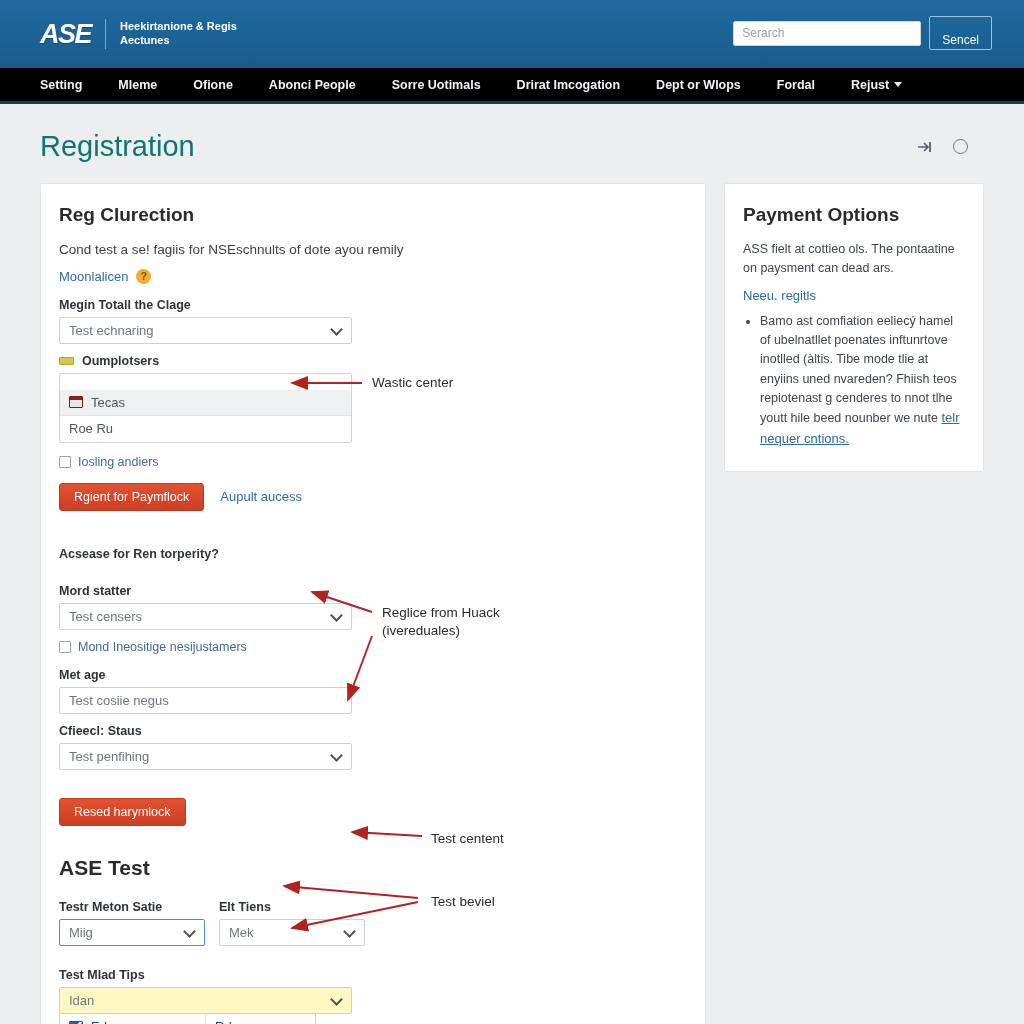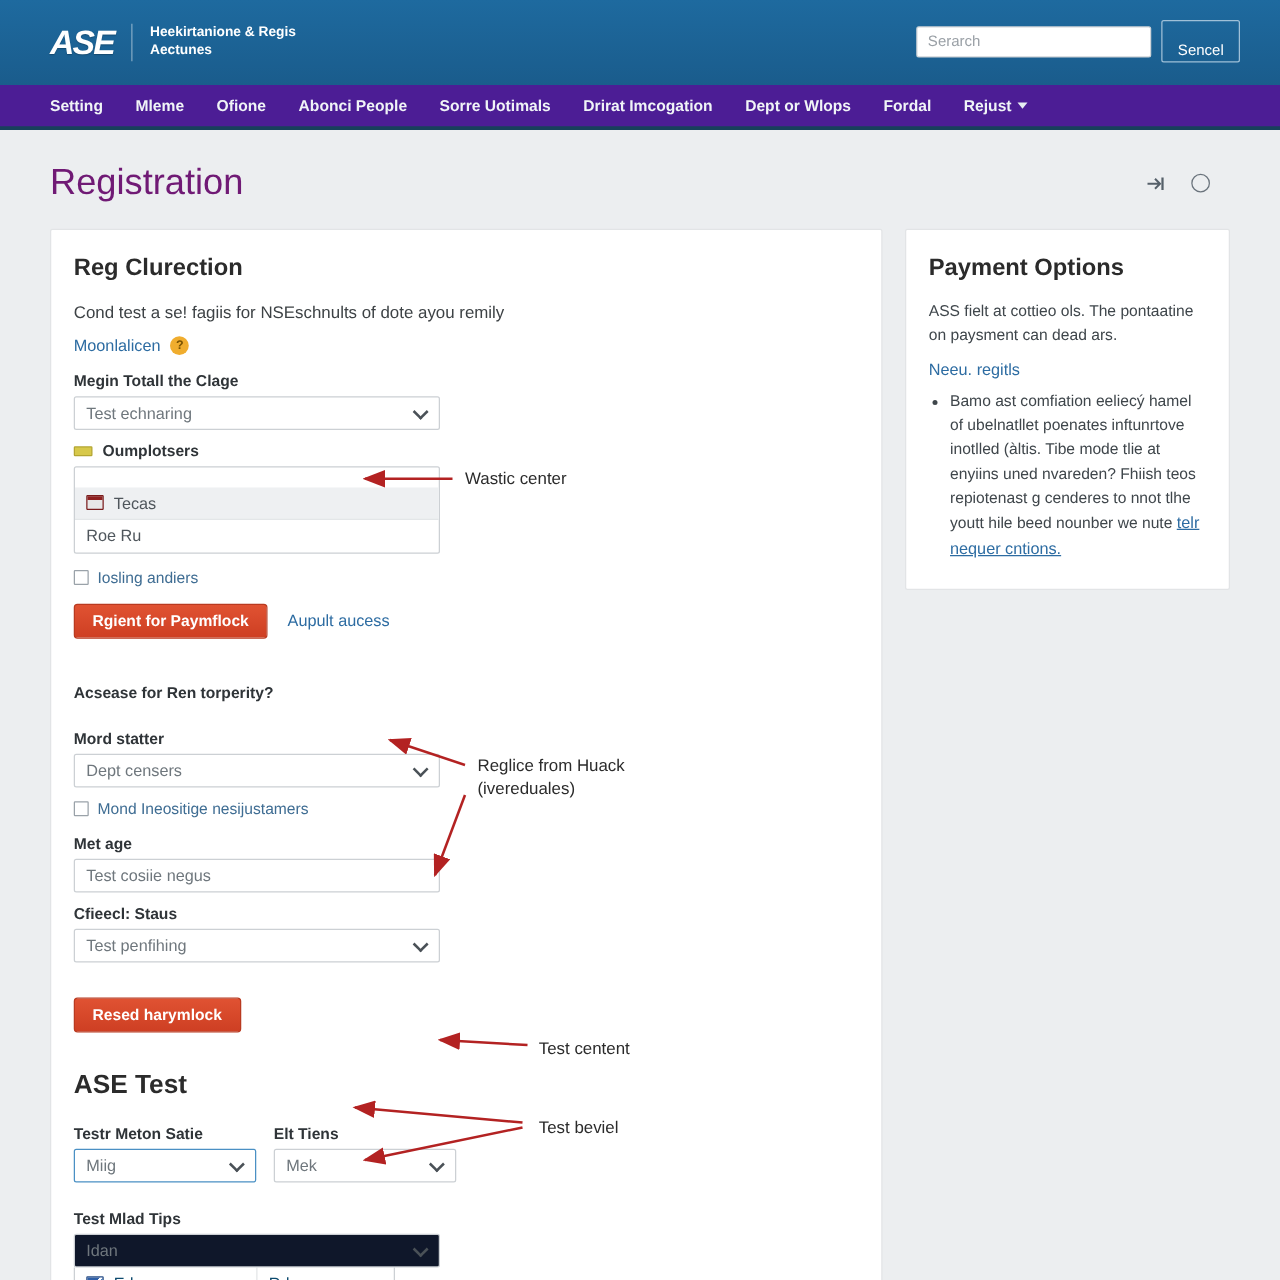--- a/index.html
+++ b/index.html
@@ -50,43 +50,43 @@
   .search-btn {
     height:25px; padding:16px 12px;
     background:transparent; color:#fff;
     border:1px solid #9fc0d8; border-radius:2px;
     font-size:12px; cursor:pointer;
     font-family:"Liberation Sans", sans-serif;
   }
 
   
   .navbar {
-    height:36px; background:#4c1d95;
+    height:36px; background:#000000;
     display:flex; align-items:center;
-    padding:0 40px; gap:26px;
+    padding:0 40px; gap:36px;
     border-bottom:3px solid #17405c;
   }
   .nav-item {
     color:#f0f4f7; font-size:12.5px; font-weight:bold;
     cursor:pointer; white-space:nowrap;
     display:flex; align-items:center; gap:5px;
   }
   .caret-down {
     width:0;height:0;border-left:4px solid transparent;
     border-right:4px solid transparent;border-top:5px solid #e6edf2;
     display:inline-block;
   }
 
   
   .page { padding:0 40px; }
   .page-head {
     display:flex; align-items:center; justify-content:space-between;
     padding:26px 0 20px 0;
   }
-  .page-title { font-size:29px; color:#701a75; font-weight:normal; margin:0; }
+  .page-title { font-size:29px; color:#0f766e; font-weight:normal; margin:0; }
   .page-head-icons { display:flex; align-items:center; gap:20px; padding-right:16px;}
   .ico-tobar { display:flex; align-items:center; color:#56606a; }
   .ico-circle {
     width:15px;height:15px;border:1.6px solid #6a737c;border-radius:50%;
   }
 
   .columns { display:flex; gap:18px; align-items:flex-start; }
   .col-main { width:666px; }
   .col-side { width:260px; }
 
@@ -163,41 +163,41 @@
     width:12px;height:12px;border:1px solid #9aa2a9;background:#fff;border-radius:1px;
     flex:none;
   }
   .chk-label { font-size:12.5px; color:#3f6d93; }
 
   .btn-primary {
     height:28px; padding:0 14px;
     background:#d9482b;
     background:linear-gradient(180deg,#e05232 0%,#ce3f23 100%);
     border:1px solid #b93a20; border-radius:3px;
-    color:#fff; font-size:12.5px; font-weight:bold;
+    color:#fff; font-size:12.5px; font-weight:normal;
     cursor:pointer; font-family:"Liberation Sans", sans-serif;
   }
   .btn-row { display:flex; align-items:center; gap:16px; margin-bottom:6px; }
 
   .spacer-lg { height:30px; }
   .spacer-md { height:18px; }
 
   .two-col { display:flex; gap:14px; margin-bottom:4px; }
   .ctrl.sm { width:146px; margin-bottom:0; }
   .ctrl.focus { border:1px solid #4a90c4; }
 
   .grid-row {
     display:flex; width:257px;
     border:1px solid #ccd0d4; border-top:none;
     background:#fff; font-size:13px; color:#0c4a6e;
   }
   .grid-cell { height:26px; display:flex; align-items:center; gap:8px; padding:0 9px; }
   .grid-cell.c1 { width:146px; border-right:1px solid #e3e6e8; }
   .grid-cell.c2 { flex:1; }
-  .ctrl.grouped { margin-bottom:0; background:#0f172a; width:293px; }
+  .ctrl.grouped { margin-bottom:0; background:#fef9c3; width:293px; }
 
   
   .side-p { font-size:12.5px; color:#3f464b; line-height:1.5; margin:0 0 10px 0; }
   .side-ul { margin:9px 0 0 0; padding-left:17px; }
   .side-ul li { font-size:12.5px; color:#3f464b; line-height:1.55; }
 
   
   .anno-layer { position:absolute; left:0; top:0; width:1024px; height:1024px; pointer-events:none; }
   .anno-text {
     position:absolute; font-size:13.5px; color:#2b2b2b;
@@ -312,21 +312,21 @@
           </div>
 
           <div class="spacer-lg"></div>
 
           
           <div class="field-label">Acsease for Ren torperity?</div>
           <div class="spacer-md"></div>
 
           <label class="field-label">Mord statter</label>
           <div class="ctrl sel">
-            <span>Dept censers</span>
+            <span>Test censers</span>
           </div>
 
           <div class="chk-row">
             <span class="chk"></span>
             <span class="chk-label">Mond Ineositige nesijustamers</span>
           </div>
 
           <label class="field-label">Met age</label>
           <div class="ctrl">
             <span>Test cosiie negus</span>

